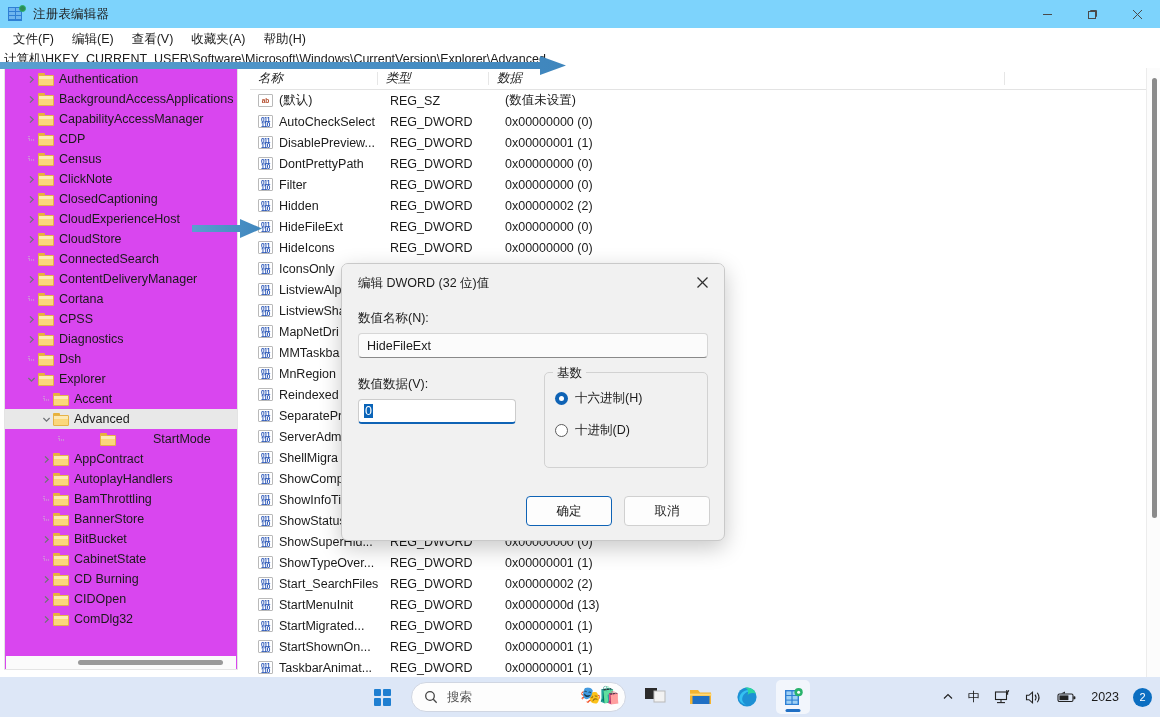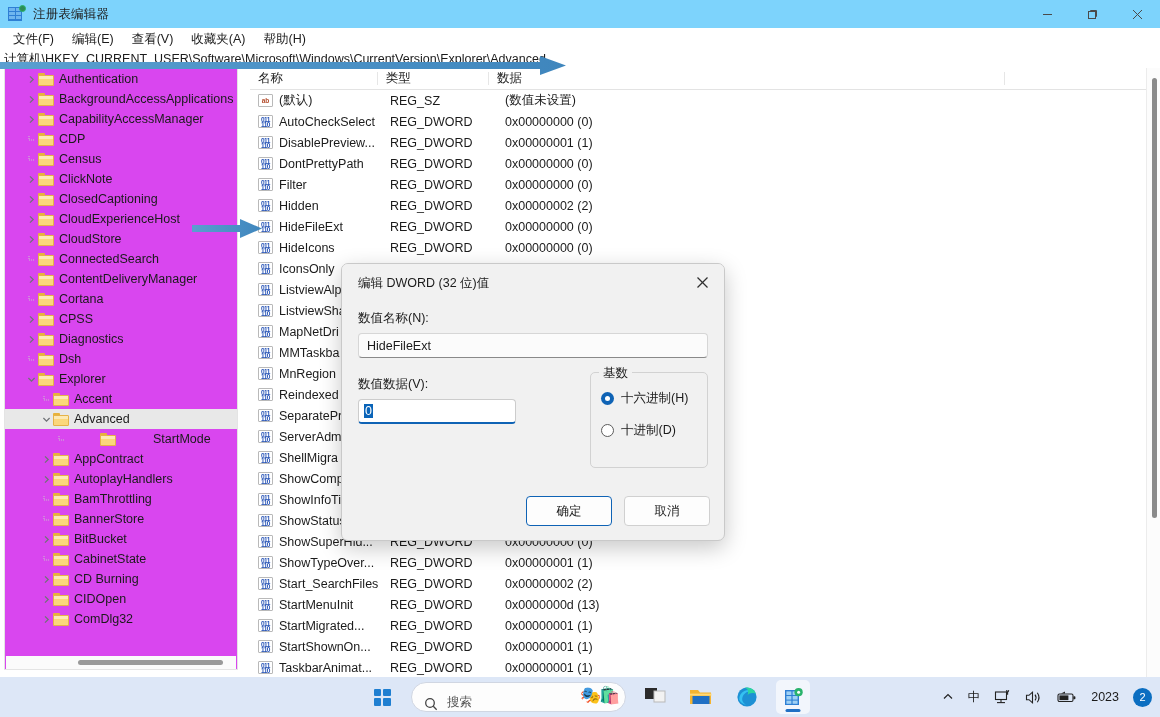--- a/index.html
+++ b/index.html
@@ -102,21 +102,21 @@
   }
 
   
   .list-pane {
     position:absolute; left:250px; top:0; right:0; height:609px; background:#fff; overflow:hidden;
   }
   .lhead {
     display:flex; height:22px; align-items:center;
     border-bottom:1px solid #e3e3e3; background:#fff;
   }
-  .lhead .col { font-size:12.5px; color:#222; padding-left:8px; position:relative; }
+  .lhead .col { font-size:12.5px; color:#222; padding-left:8px; position:relative;font-style:italic; }
   .lhead .col::after {
     content:""; position:absolute; right:0; top:2px; bottom:2px; width:1px; background:#e6e6e6;
   }
   .col.c1 { width:132px; }
   .col.c2 { width:115px; }
   .col.c3 { width:535px; }
   .col.c4 { width:160px; }
   .col.c4::after { display:none; }
 
   .lrow { display:flex; align-items:center; height:21px; }
@@ -159,21 +159,21 @@
     display:flex; align-items:center; justify-content:center; color:#303030;
     border-radius:0 7px 0 0;
   }
   .dlg-body { padding:0 16px; position:relative; }
   .fld-label { font-size:12.5px; color:#1b1b1b; margin-top:8px; }
   .txtbox {
     margin-top:6px; height:25px; background:#fbfbfb; border:1px solid #d6d6d6;
     border-bottom:1px solid #898989; border-radius:4px;
     font-size:12.5px; color:#1b1b1b; display:flex; align-items:center; padding-left:8px;
   }
-  .two-col { display:flex; margin-top:10px;gap:46px; }
+  .two-col { display:flex; margin-top:10px; }
   .left-col { width:176px; }
   .right-col { flex:1; margin-left:10px; }
   .val-input {
     margin-top:6px; height:25px; width:158px; background:#ffffff;
     border:1px solid #cccccc; border-bottom:2px solid #0f63b5; border-radius:4px;
     display:flex; align-items:center; padding-left:5px;
   }
   .val-sel {
     background:#0a64b8; color:#ffffff; font-size:12.5px; padding:0 1px;
   }
@@ -217,21 +217,21 @@
   }
   .tb-center {
     position:absolute; left:0; right:0; display:flex; align-items:center; gap:12px;
     justify-content:flex-start; padding-left:365px;
   }
   .tb-ico { width:34px; height:34px; display:flex; align-items:center; justify-content:center; border-radius:5px; position:relative;}
   .win-logo { display:grid; grid-template-columns:1fr 1fr; grid-template-rows:1fr 1fr; gap:2px; width:17px; height:17px; }
   .win-logo i { background:#1f7fd1; display:block; border-radius:1px; }
   .searchbox {
     width:215px; height:30px; border-radius:16px; background:#fdfdfd;
-    border:1px solid #d0d6e2; display:flex; align-items:flex-end; padding-left:12px;
+    border:1px solid #d0d6e2; display:flex; align-items:center; padding-left:12px;
     position:relative; overflow:hidden;
   }
   .searchbox .stext { font-size:12.5px; color:#555; margin-left:9px; }
   .search-emoji { position:absolute; right:6px; top:2px; font-size:17px; letter-spacing:-2px; }
   .tb-active::after {
     content:""; position:absolute; bottom:2px; left:50%; transform:translateX(-50%);
     width:15px; height:3px; border-radius:2px; background:#1f6fc4;
   }
   .tb-right {
     position:absolute; right:8px; display:flex; align-items:center; gap:14px;

